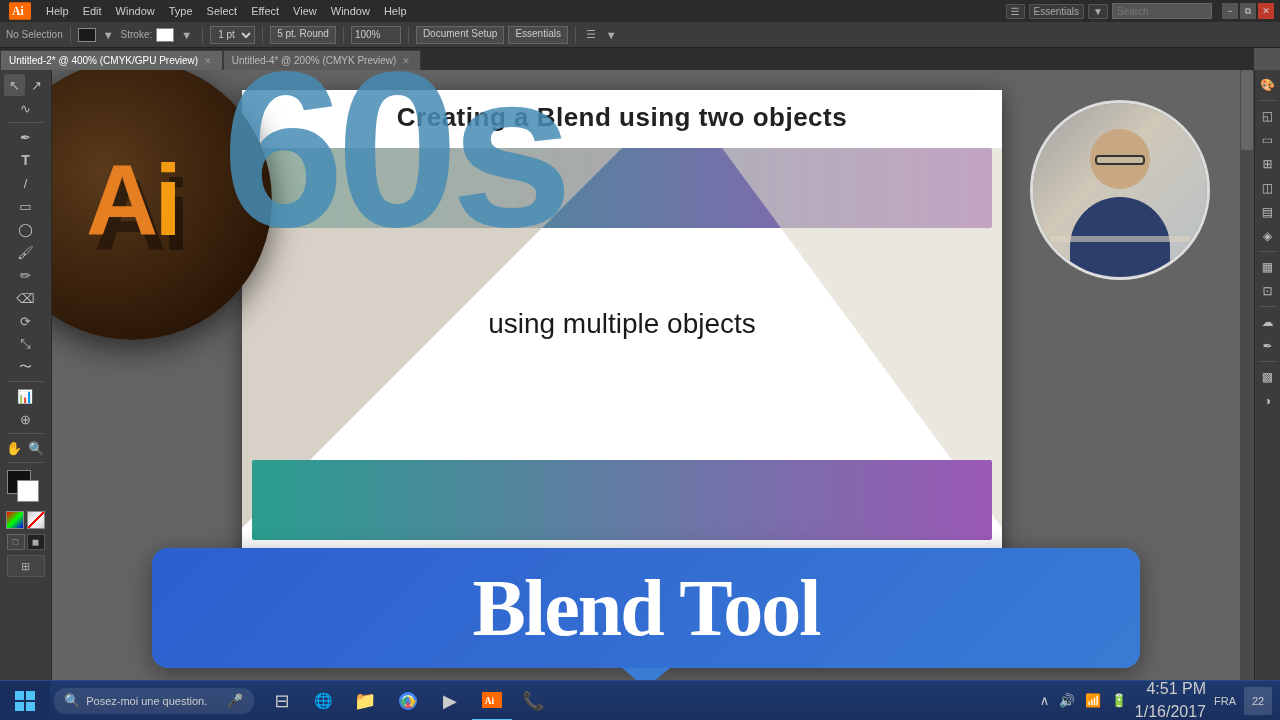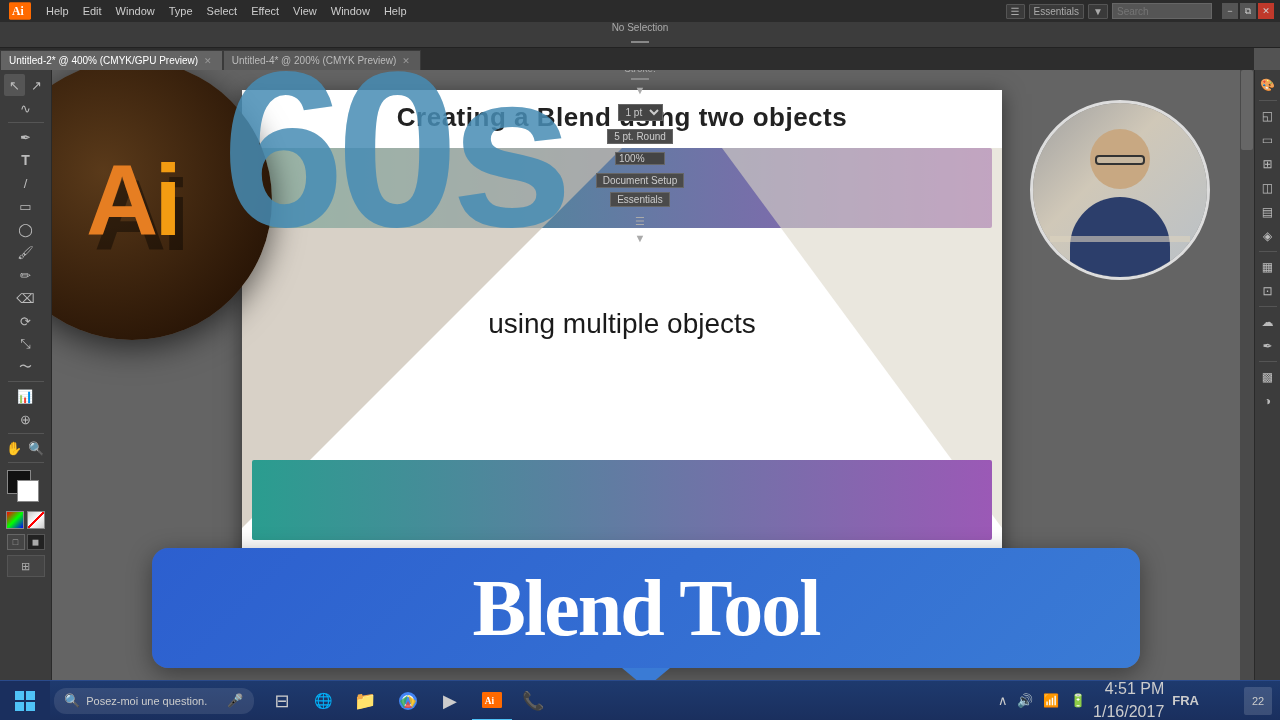--- a/index.html
+++ b/index.html
@@ -70,21 +70,20 @@
       position: absolute;
       top: 22px; left: 0; right: 0;
       height: 26px;
       background: #3c3c3c;
       border-bottom: 1px solid #222;
       display: flex;
       align-items: center;
       padding: 0 6px;
       gap: 4px;
       z-index: 100;
-      flex-direction: column;
     }
     .ctrl-label {
       color: #aaa; font-size: 10px;
     }
     .ctrl-swatch {
       width: 18px; height: 14px;
       background: #1a1a1a;
       border: 1px solid #888;
       cursor: pointer;
     }
@@ -519,22 +518,22 @@
     .tray-icon {
       color: #ccc; font-size: 13px; cursor: pointer;
       padding: 0 3px;
     }
     .tray-time {
       color: #ccc; font-size: 16px;
       text-align: right;
       line-height: 1.4;
     }
     .tray-lang {
-      color: #ccc; font-size: 13px;
-      font-weight: bold; padding: 0 4px;
+      color: #ccc; font-size: 11px;
+      font-weight: normal; padding: 0 4px;
     }
 
     
     #scrollbar-bottom {
       position: absolute;
       bottom: 22px; left: 52px; right: 40px;
       height: 14px;
       background: #4a4a4a;
       z-index: 40;
     }
@@ -806,15 +805,15 @@
   <div class="taskbar-tray">
     <span class="tray-icon">∧</span>
     <span class="tray-icon">🔊</span>
     <span class="tray-icon">📶</span>
     <span class="tray-icon">🔋</span>
     <div class="tray-time">
       <div>4:51 PM</div>
       <div>1/16/2017</div>
     </div>
     <span class="tray-lang">FRA</span>
-    <div style="width:28px;height:28px;background:rgba(255,255,255,0.15);border-radius:2px;display:flex;align-items:center;justify-content:center;color:#ccc;font-size:11px;cursor:pointer;margin-left:37px;">22</div>
+    <div style="width:28px;height:28px;background:rgba(255,255,255,0.15);border-radius:2px;display:flex;align-items:center;justify-content:center;color:#ccc;font-size:11px;cursor:pointer;">22</div>
   </div>
 </div>
 
 </body></html>

